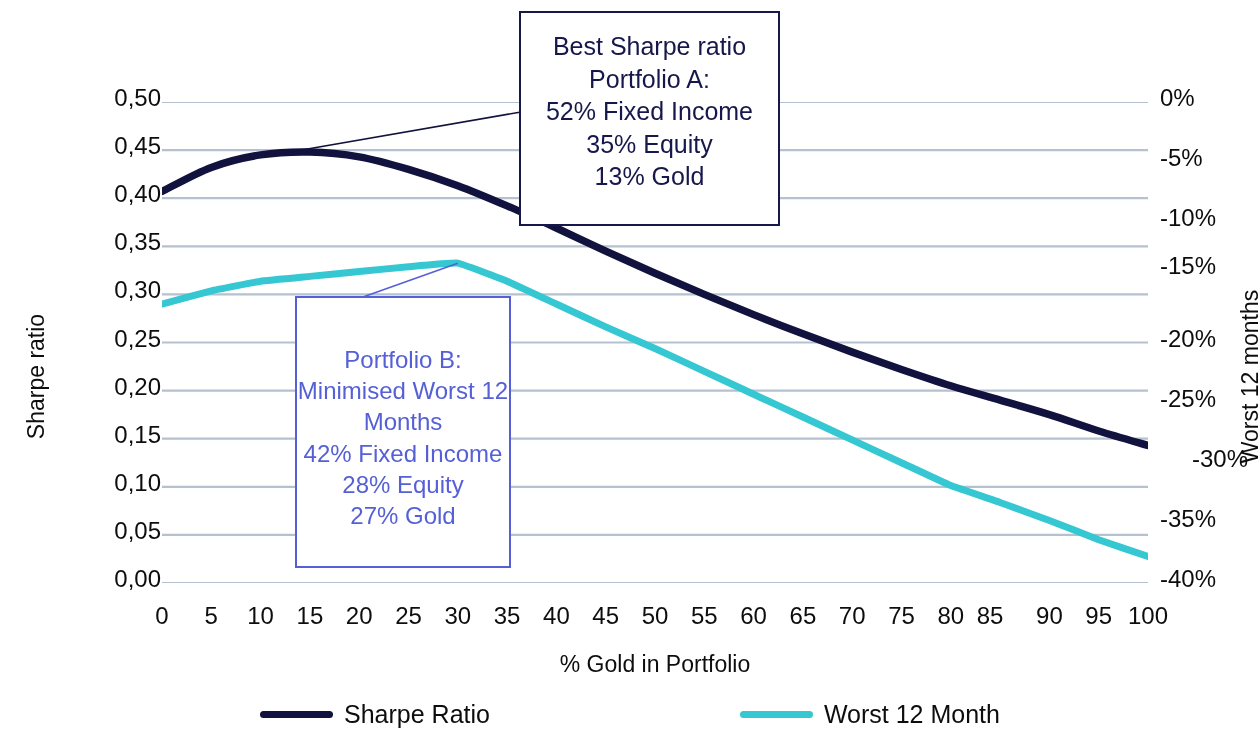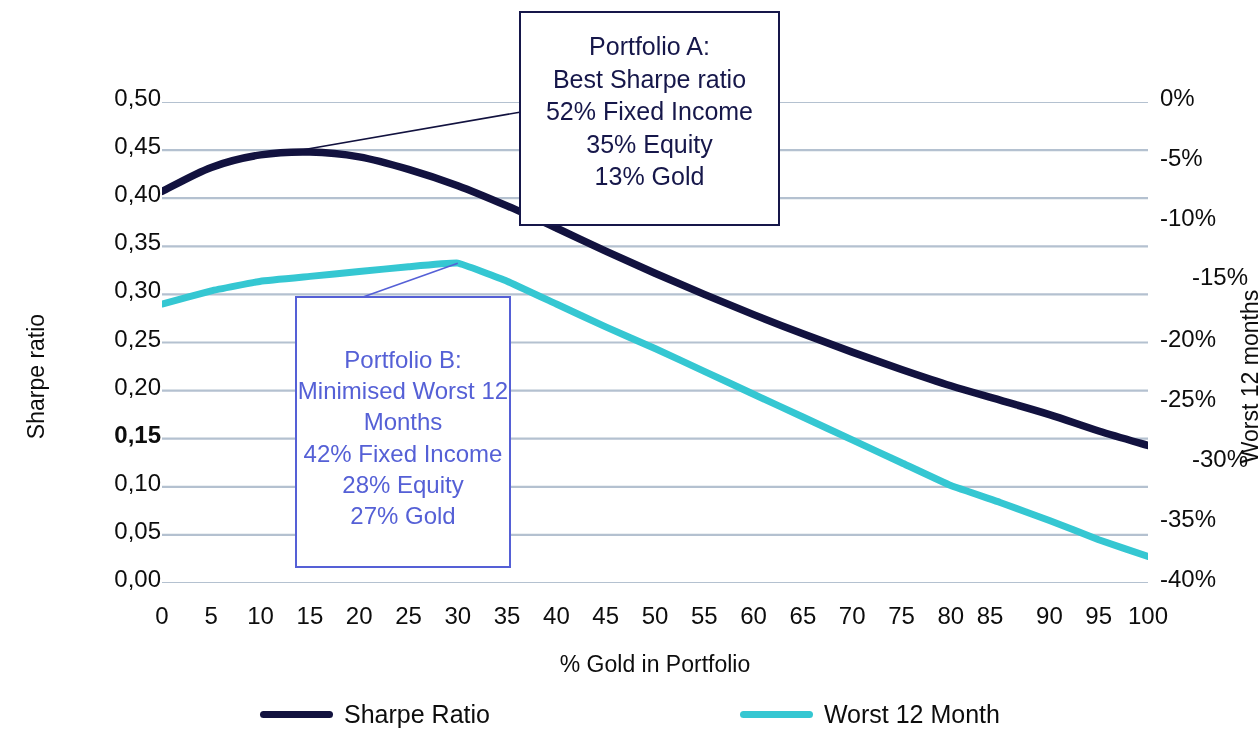--- a/index.html
+++ b/index.html
@@ -105,36 +105,36 @@
   <div class="axis-title" id="y-left-title">Sharpe ratio</div>
 
   <div class="axis-title" id="y-right-title">Worst 12 months</div>
 
   <div class="axis-title" id="x-title">% Gold in Portfolio</div>
 
   <div id="ticks-left">
       <div class="tick tick-left" style="top: 567px;">0,00</div>
       <div class="tick tick-left" style="top: 518.9px;">0,05</div>
       <div class="tick tick-left" style="top: 470.8px;">0,10</div>
-      <div class="tick tick-left" style="top: 422.7px; font-weight: bold;">0,15</div>
+      <div class="tick tick-left" style="top: 422.7px;">0,15</div>
       <div class="tick tick-left" style="top: 374.6px;">0,20</div>
       <div class="tick tick-left" style="top: 326.5px;">0,25</div>
       <div class="tick tick-left" style="top: 278.4px;">0,30</div>
       <div class="tick tick-left" style="top: 230.3px;">0,35</div>
       <div class="tick tick-left" style="top: 182.2px;">0,40</div>
       <div class="tick tick-left" style="top: 134.1px;">0,45</div>
       <div class="tick tick-left" style="top: 86px;">0,50</div>
     </div>
   <div id="ticks-right">
       <div class="tick tick-right" style="top: 567px;">-40%</div>
       <div class="tick tick-right" style="top: 506.875px;">-35%</div>
       <div class="tick tick-right" style="top: 446.75px; margin-left: 32px;">-30%</div>
       <div class="tick tick-right" style="top: 386.625px;">-25%</div>
       <div class="tick tick-right" style="top: 326.5px;">-20%</div>
-      <div class="tick tick-right" style="top: 265px; margin-left: 32px;">-15%</div>
+      <div class="tick tick-right" style="top: 254px;">-15%</div>
       <div class="tick tick-right" style="top: 206.25px;">-10%</div>
       <div class="tick tick-right" style="top: 146.125px;">-5%</div>
       <div class="tick tick-right" style="top: 86px;">0%</div>
     </div>
   <div id="ticks-x">
       <div class="tick tick-x" style="left: 132px; top: 604px;">0</div>
       <div class="tick tick-x" style="left: 181.3px; top: 604px;">5</div>
       <div class="tick tick-x" style="left: 230.6px; top: 604px;">10</div>
       <div class="tick tick-x" style="left: 279.9px; top: 604px;">15</div>
       <div class="tick tick-x" style="left: 329.2px; top: 604px; text-align: center;">20</div>
@@ -176,22 +176,22 @@
           <path d="M 0.00 202.02 C 2.05 201.47, 45.19 189.74, 49.30 188.79 C 53.41 187.84, 94.49 179.77, 98.60 179.17 C 102.71 178.57, 143.79 174.76, 147.90 174.36 C 152.01 173.96, 193.09 169.95, 197.20 169.55 C 201.31 169.15, 242.39 165.09, 246.50 164.74 C 250.61 164.39, 291.69 160.53, 295.80 161.13 C 299.91 161.74, 340.99 177.47, 345.10 179.17 C 349.21 180.88, 390.29 200.12, 394.40 202.02 C 398.51 203.92, 439.59 223.01, 443.70 224.87 C 447.81 226.72, 488.89 244.66, 493.00 246.51 C 497.11 248.37, 538.19 267.46, 542.30 269.36 C 546.41 271.26, 587.49 290.30, 591.60 292.21 C 595.71 294.11, 636.79 313.15, 640.90 315.05 C 645.01 316.96, 686.09 336.00, 690.20 337.90 C 694.31 339.81, 735.39 358.85, 739.50 360.75 C 743.61 362.65, 784.69 381.94, 788.80 383.60 C 792.91 385.25, 833.99 398.98, 838.10 400.43 C 842.21 401.89, 883.29 416.92, 887.40 418.47 C 891.51 420.02, 932.59 436.21, 936.70 437.71 C 940.81 439.21, 983.95 453.84, 986.00 454.54" fill="none" stroke="#35c7d2" stroke-width="7" stroke-linecap="round" stroke-linejoin="round"></path>
         </g>
       <g id="leader-lines">
           <line x1="128.18" y1="50.024" x2="359" y2="10" stroke="#12123f" stroke-width="1.6"></line>
           <line x1="295.8" y1="161.135" x2="201" y2="195" stroke="#5560d6" stroke-width="1.6"></line>
         </g>
     </svg>
   </div>
 
   <div class="callout" id="callout-a">
+    <div>Best Sharpe ratio</div>
     <div>Portfolio A:</div>
-    <div>Best Sharpe ratio</div>
     <div>52% Fixed Income</div>
     <div>35% Equity</div>
     <div>13% Gold</div>
   </div>
 
   <div class="callout" id="callout-b">
     <div>Portfolio B:</div>
     <div>Minimised Worst 12 Months</div>
     <div>42% Fixed Income</div>
     <div>28% Equity</div>

